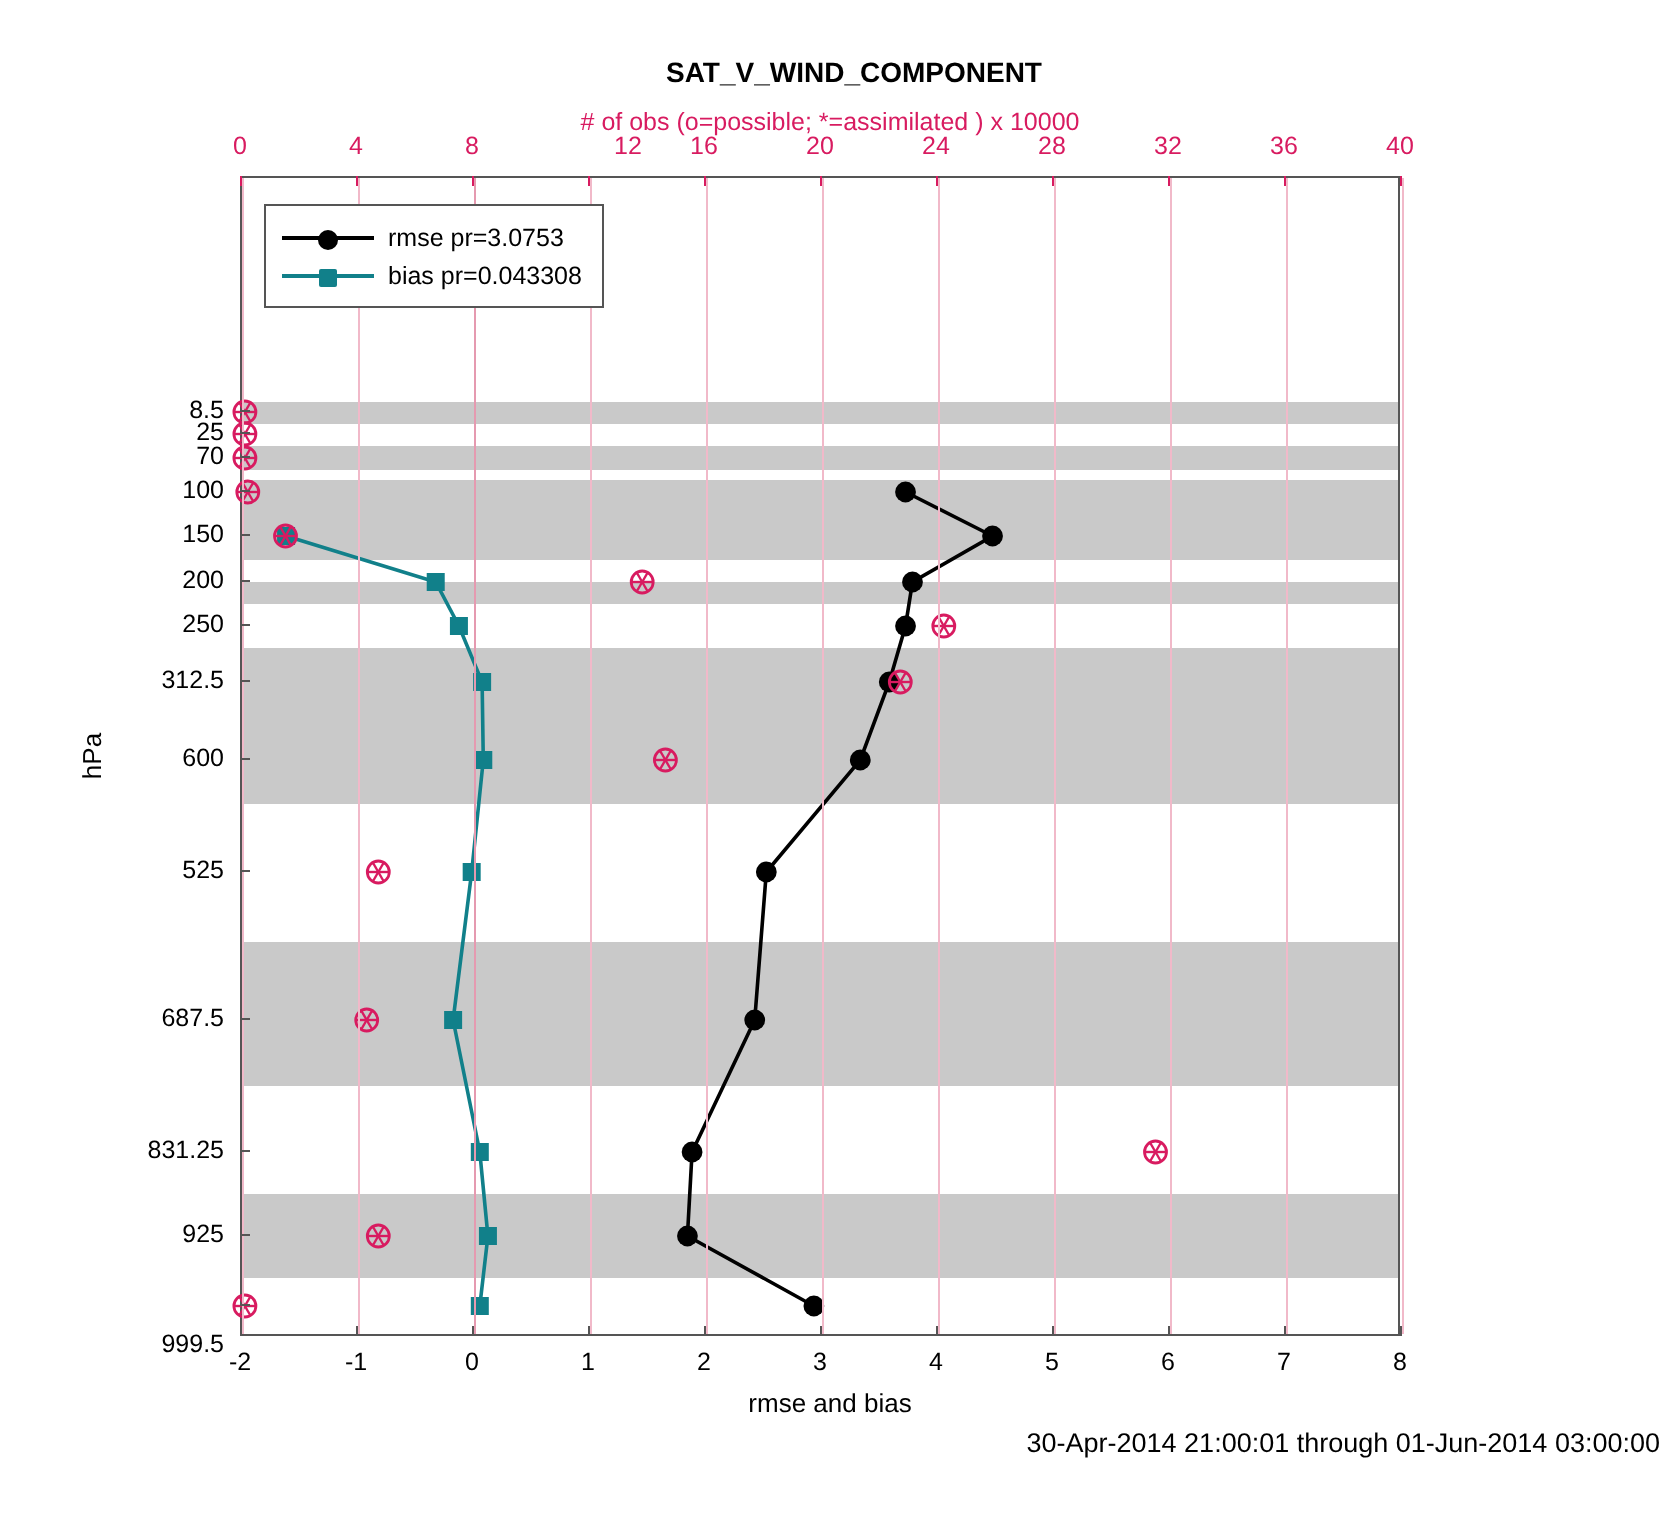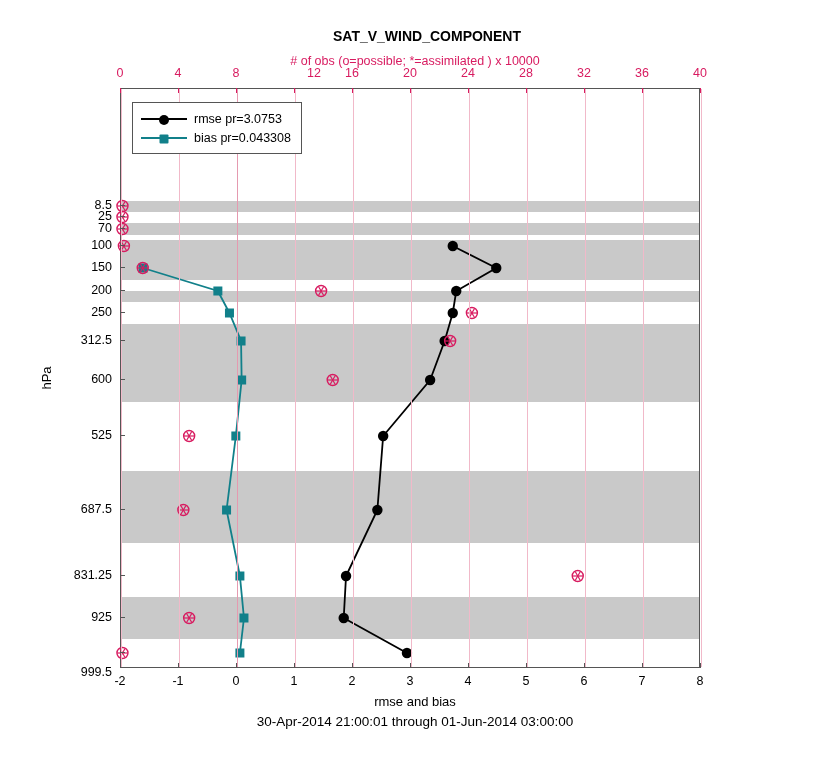--- a/index.html
+++ b/index.html
@@ -17,21 +17,21 @@
   .gridv.dark{background:#e59ab0;}
 
   .xtickb{position:absolute;font-size:12.5px;color:#000;transform:translateX(-50%);}
   .xtickt{position:absolute;font-size:12.5px;color:#d81b60;transform:translateX(-50%);}
   .ytick{position:absolute;font-size:12.5px;color:#000;transform:translateY(-50%);text-align:right;}
 
   .tickmark{position:absolute;background:#555;}
 
   .xlabel{position:absolute;left:0;top:694px;width:830px;text-align:center;font-size:13px;color:#000;}
   .ylabel{position:absolute;left:46px;top:378px;font-size:13px;color:#000;transform:translate(-50%,-50%) rotate(-90deg);transform-origin:center center;white-space:nowrap;}
-  .datestr{position:absolute;left:0;top:714px;width:830px;text-align:center;font-size:13.5px;color:#000;}
+  .datestr{position:absolute;left:0;top:714px;width:830px;text-align:right;font-size:13.5px;color:#000;}
   .fileline{position:absolute;left:0;top:736px;width:830px;text-align:center;font-size:8px;color:#000;}
 
   .legend{position:absolute;left:12px;top:14px;background:#fff;border:1px solid #555;padding:6px 10px 6px 8px;}
   .legrow{display:flex;align-items:center;height:19px;}
   .legline{width:46px;height:0;border-top:2px solid #000;position:relative;margin-right:7px;}
   .legline.teal{border-top-color:#11808a;}
   .legdot{position:absolute;left:50%;top:50%;width:10px;height:10px;border-radius:50%;background:#000;transform:translate(-50%,-50%);}
   .legdot.teal{background:#11808a;border-radius:1px;width:9px;height:9px;}
   .legtxt{font-size:12.5px;color:#000;}
 

